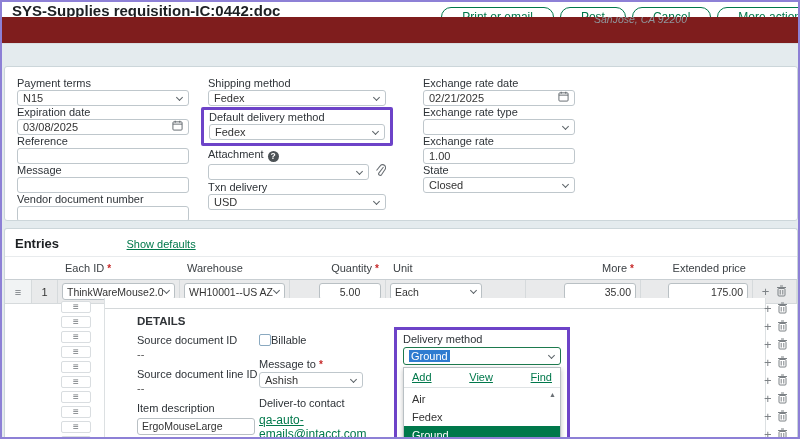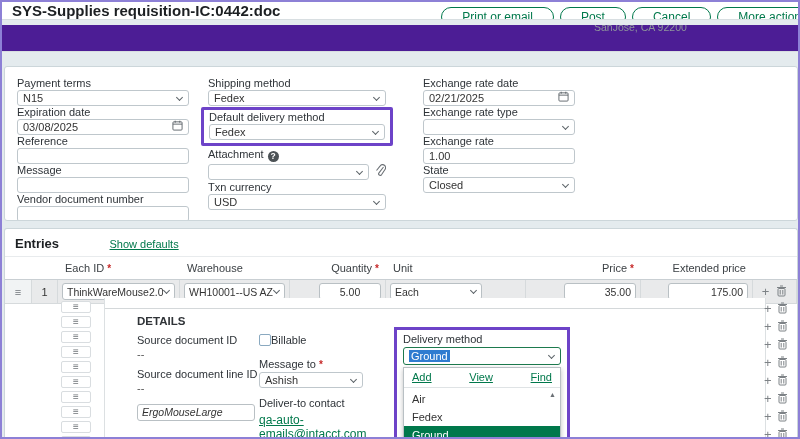--- a/index.html
+++ b/index.html
@@ -19,22 +19,22 @@
     display:flex; align-items:center; overflow:hidden;
   }
   .page-title { font-size:15px; font-weight:bold; color:#1c1f22; padding-left:10px; white-space:nowrap; }
   .hdr-buttons { position:absolute; right:-30px; top:5px; display:flex; gap:6px; }
   .pill-btn {
     height:20px; border:1px solid #00784B; border-radius:11px; background:#fff;
     color:#00784B; font-size:12px; font-family:"Liberation Sans",sans-serif;
     padding:0 20px; white-space:nowrap; cursor:pointer;
   }
   .addressbar {
-    position:absolute; top:23px; left:0; right:0; height:27px;
-    background:#4c1d95; border-bottom:1px solid #d8dee1; overflow:hidden;
+    position:absolute; top:15px; left:0; right:0; height:27px;
+    background:#7f1d1d; border-bottom:1px solid #d8dee1; overflow:hidden;font-style:italic;
   }
   .address-text { position:absolute; left:592px; top:-4px; font-size:10.5px; color:#8f969c; }
 
   
   .panel { position:absolute; left:2px; width:794px; background:#fff; border:1px solid #ccd6da; border-radius:3px; }
   .form-panel { top:64px; height:155px; overflow:hidden; }
   .entries-panel { top:226px; height:230px; border-bottom:none; overflow:hidden; }
 
   
   .fcol { position:absolute; top:10px; }
@@ -66,21 +66,21 @@
     background:#4c5256; color:#fff; font-size:8.5px; line-height:11px; text-align:center;
     margin-left:4px; vertical-align:-1px; font-weight:bold;
   }
   .attach-row { display:flex; align-items:center; gap:6px; }
   .req { color:#c62828; font-size:10px; margin-left:3px; font-weight:bold; }
 
   
   .entries-head { padding:5px 10px 4px 10px; }
   .entries-title { font-size:13px; font-weight:bold; color:#1c1f22; display:inline; }
   .green-link { color:#00784B; font-size:11px; text-decoration:underline; cursor:pointer; }
-  .show-defaults { margin-left:10px;padding-left:36px; }
+  .show-defaults { margin-left:27px;padding-left:36px; }
   .egrid { display:grid; grid-template-columns:27px 26px 122px 110px 96px 140px 115px 112px 1fr; }
   .ehead > div {
     height:24px; font-size:11px; color:#3c4145; display:flex; align-items:center;
     padding:0 7px; border-bottom:1px solid #c9cfd3; border-top:1px solid #e8ebed;
     background:#fff; white-space:nowrap;
   }
   .ehead .r { justify-content:flex-end; }
   .erow > div {
     height:24px; background:#e9eaeb; border-bottom:1px solid #d6dadc; border-right:1px solid #d6dadc;
     display:flex; align-items:center; padding:0 4px; font-size:11px;
@@ -114,21 +114,21 @@
     position:absolute; left:99px; width:662px; top:0; bottom:0;
     border-left:1px solid #dce0e2; border-right:1px solid #dce0e2; background:#fff;
   }
   .details-rule { position:absolute; top:10px; left:0; right:0; border-top:1px solid #d4d8da; }
   .details-title { position:absolute; left:32px; top:17px; font-size:11.5px; font-weight:bold; color:#2f3337; }
 
   .dcolA { position:absolute; left:32px; top:36px; width:120px; }
   .dcolB { position:absolute; left:154px; top:33px; width:132px; }
   .dlabel { font-size:11px; color:#2e3338; margin-bottom:2px; white-space:nowrap; }
   .dvalue { font-size:11px; color:#555; margin-bottom:8px; }
-  .dinput { width:118px; height:17px; border:1px solid #b9c0c4; border-radius:3px; font-size:10.5px; color:#333; padding:0 4px; margin-bottom:7px;font-style:italic; }
+  .dinput { width:118px; height:17px; border:1px solid #b9c0c4; border-radius:3px; font-size:10.5px; color:#333; padding:0 4px; margin-bottom:7px; }
   .chk-row { display:flex; align-items:center; gap:0; margin-bottom:12px; margin-top:3px; }
   .checkbox { width:12px; height:12px; border:1px solid #8aa9c0; border-radius:2px; background:#fff; cursor:pointer; }
   .chk-label { font-size:11px; color:#2e3338; }
   .sel-sm { width:104px; margin-bottom:9px; }
   .email-link { font-size:12px; display:inline-block; margin-top:2px; }
 
   
   .dm-box {
     position:absolute; left:289px; top:29px; width:176px; bottom:-3px;
     border:3px solid #6D43C8; padding:3px 6px 0 6px; background:#fff;
@@ -229,21 +229,21 @@
           <span class="chev"></span>
         </div>
         <span class="clip-icon">
           <svg width="11" height="13" viewBox="0 0 11 13">
               <path d="M8.5 3 L4 8.8 a1.6 1.6 0 0 0 2.5 2 L10 5.5 a3 3 0 0 0-4.8-3.6 L1.5 6.5" fill="none" stroke="#6b7075" stroke-width="1.1"></path>
             </svg>
         </span>
       </div>
     </div>
     <div class="field">
-      <div class="flabel">Txn currency</div>
+      <div class="flabel">Txn delivery</div>
       <div class="control">
         <span class="val">USD</span>
         <span class="chev"></span>
       </div>
     </div>
   </div>
 
   <div class="fcol fcol3">
     <div class="field">
       <div class="flabel">Exchange rate date</div>
@@ -298,21 +298,21 @@
         <span>Warehouse</span>
       </div>
     <div class="r">
         <span>Quantity</span>
         <span class="req">*</span>
       </div>
     <div>
         <span>Unit</span>
       </div>
     <div class="r">
-        <span>Price</span>
+        <span>More</span>
         <span class="req">*</span>
       </div>
     <div class="r">
         <span>Extended price</span>
       </div>
     <div></div>
   </div>
 
   <div class="egrid erow">
     <div class="gripcell">
@@ -377,20 +377,21 @@
 
     <div class="details-area">
       <div class="details-rule"></div>
       <div class="details-title">DETAILS</div>
 
       <div class="dcolA">
         <div class="dlabel">Source document ID</div>
         <div class="dvalue">--</div>
         <div class="dlabel">Source document line ID</div>
         <div class="dvalue">--</div>
+        <div class="dlabel">Item description</div>
         <input class="dinput" value="ErgoMouseLarge" style="">
         
         
       </div>
 
       <div class="dcolB">
         <div class="chk-row">
           <span class="checkbox"></span>
           <span class="chk-label">Billable</span>
         </div>

